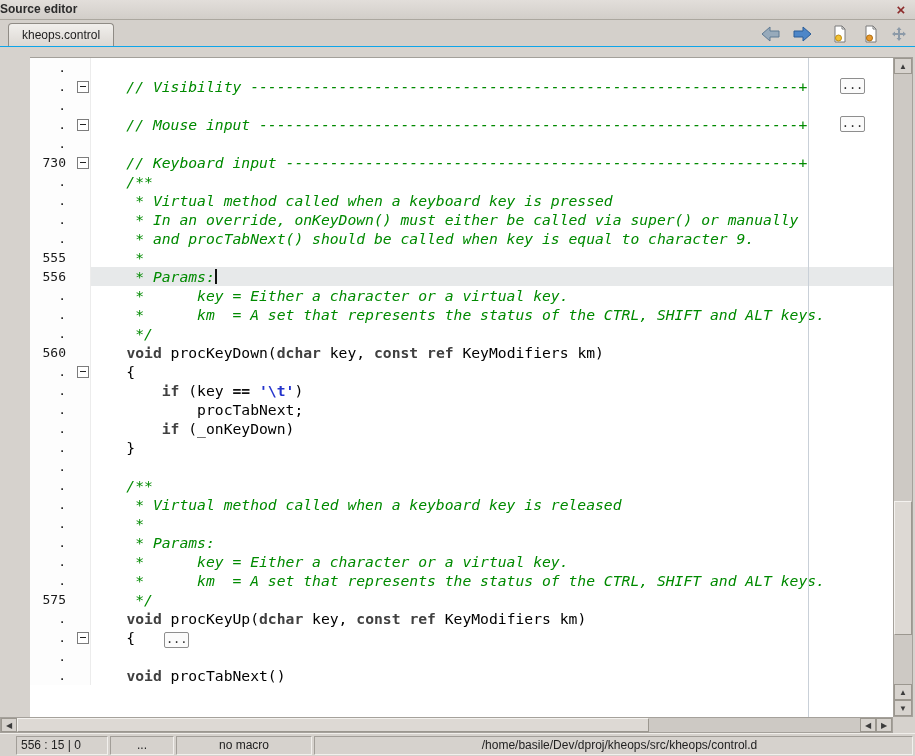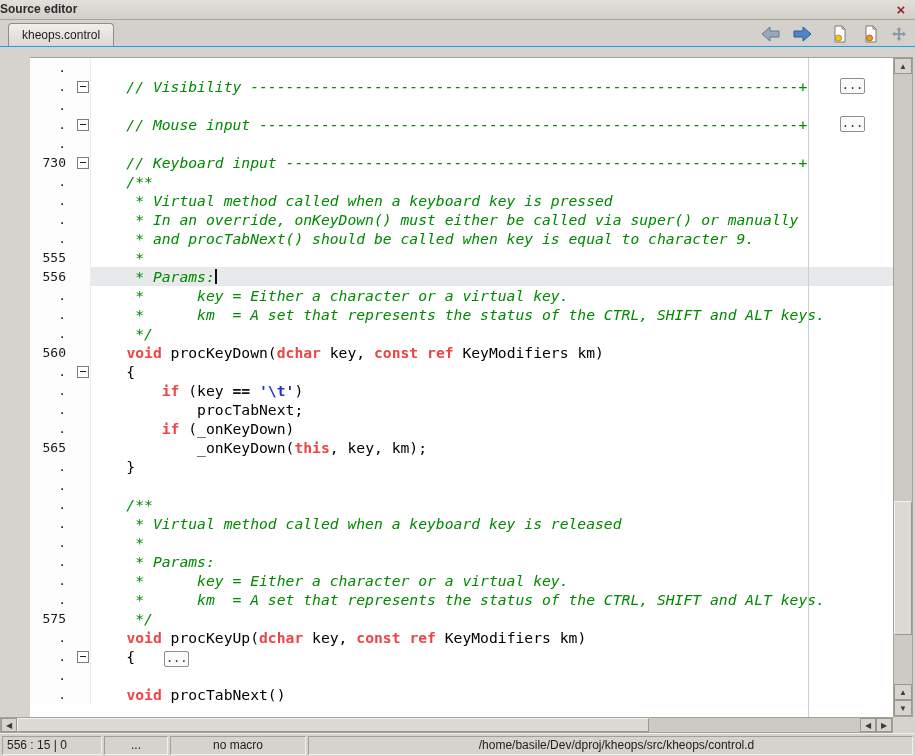--- a/index.html
+++ b/index.html
@@ -63,21 +63,21 @@
   }
   .foldbox::before{
     content:"";position:absolute;left:2px;right:2px;top:4px;height:1px;background:#222;
   }
   .code{
     flex:1 1 auto;position:relative;white-space:pre;
     font-family:"DejaVu Sans Mono",monospace;font-size:14.7px;line-height:19px;color:#000;
   }
   .code.cur{background:#e7e9ea;}
   .cm{color:#008a00;font-style:italic;}
-  .kw{color:#ef4444;font-weight:bold;}
+  .kw{color:#404040;font-weight:bold;}
   .str{color:#2433cc;font-weight:bold;}
   .op{font-weight:bold;color:#101010;}
   .caret{display:inline-block;width:2px;height:15px;background:#111;vertical-align:-2px;}
   .ellipsis{
     display:inline-block;box-sizing:border-box;width:25px;height:16px;
     border:1px solid #8e8e8e;border-radius:2px;background:#fbfbfb;
     font-family:"DejaVu Sans Mono",monospace;font-size:12px;line-height:12px;
     text-align:center;color:#333;
   }
   .ellipsis.right{position:absolute;left:749px;top:1px;}
@@ -119,21 +119,21 @@
     position:absolute;left:0;top:733px;width:915px;height:23px;
     background:#d6d2cd;border-top:1px solid #f0eeea;box-sizing:border-box;
     display:flex;align-items:center;padding:0 2px;gap:2px;
     font-size:12px;color:#222;
   }
   .scell{
     height:19px;line-height:17px;box-sizing:border-box;
     border:1px solid;border-color:#a29e98 #f2f0ed #f2f0ed #a29e98;
     padding:0 4px;overflow:hidden;white-space:nowrap;
   }
-  .scell.c1{width:100px;text-align:left;}
+  .scell.c1{width:92px;text-align:left;margin-left:14px;}
   .scell.c2{width:64px;text-align:center;}
   .scell.c3{width:136px;text-align:center;}
   .scell.c4{flex:1 1 auto;text-align:center;padding-left:16px;}
 </style>
 </head>
 <body>
 
 <div class="titlebar">
   <span class="title">Source editor</span>
   <span class="closebtn">×</span>
@@ -280,25 +280,20 @@
         <div class="gut-num">.</div>
         <div class="gut-fold"></div>
         <div class="code"><span class="txt">            procTabNext;</span></div>
       </div>
       <div class="row">
         <div class="gut-num">.</div>
         <div class="gut-fold"></div>
         <div class="code"><span class="txt">        </span><span class="kw">if</span><span class="txt"> (_onKeyDown)</span></div>
       </div>
       <div class="row">
-        <div class="gut-num">565</div>
-        <div class="gut-fold"></div>
-        <div class="code"><span class="txt">            _onKeyDown(</span><span class="kw">this</span><span class="txt">, key, km);</span></div>
-      </div>
-      <div class="row">
         <div class="gut-num">.</div>
         <div class="gut-fold"></div>
         <div class="code"><span class="txt">    }</span></div>
       </div>
       <div class="row">
         <div class="gut-num">.</div>
         <div class="gut-fold"></div>
         <div class="code"></div>
       </div>
       <div class="row">

